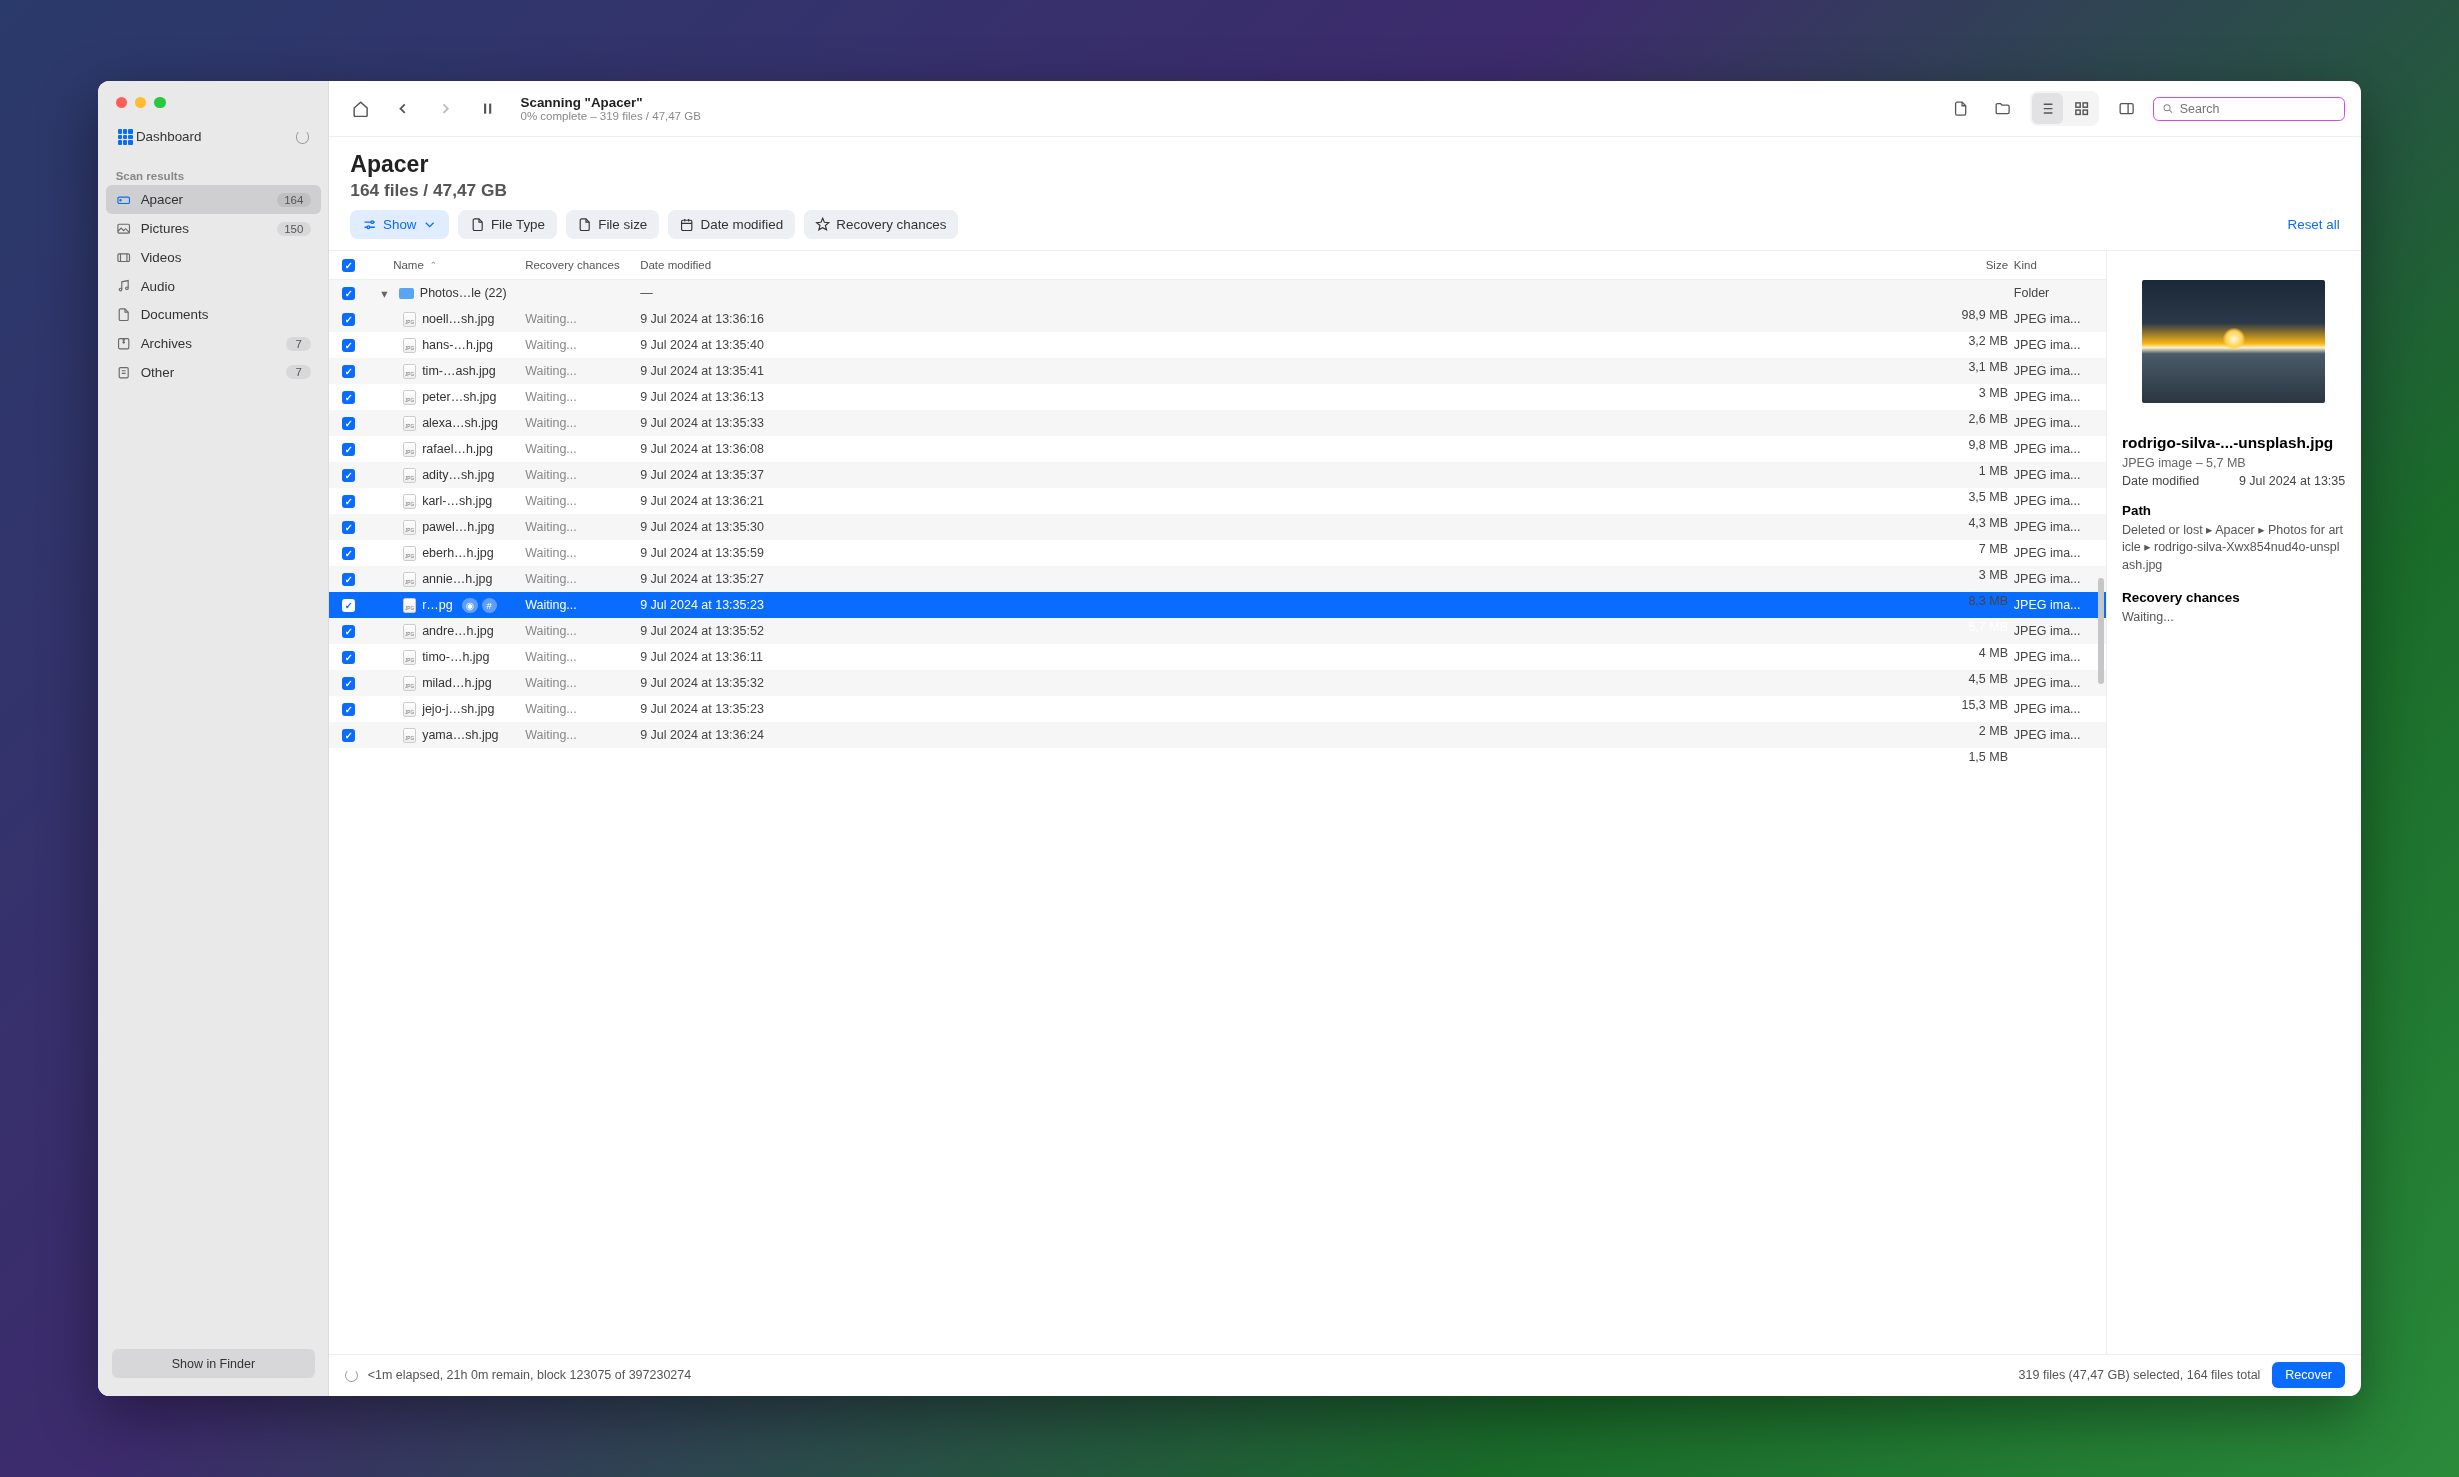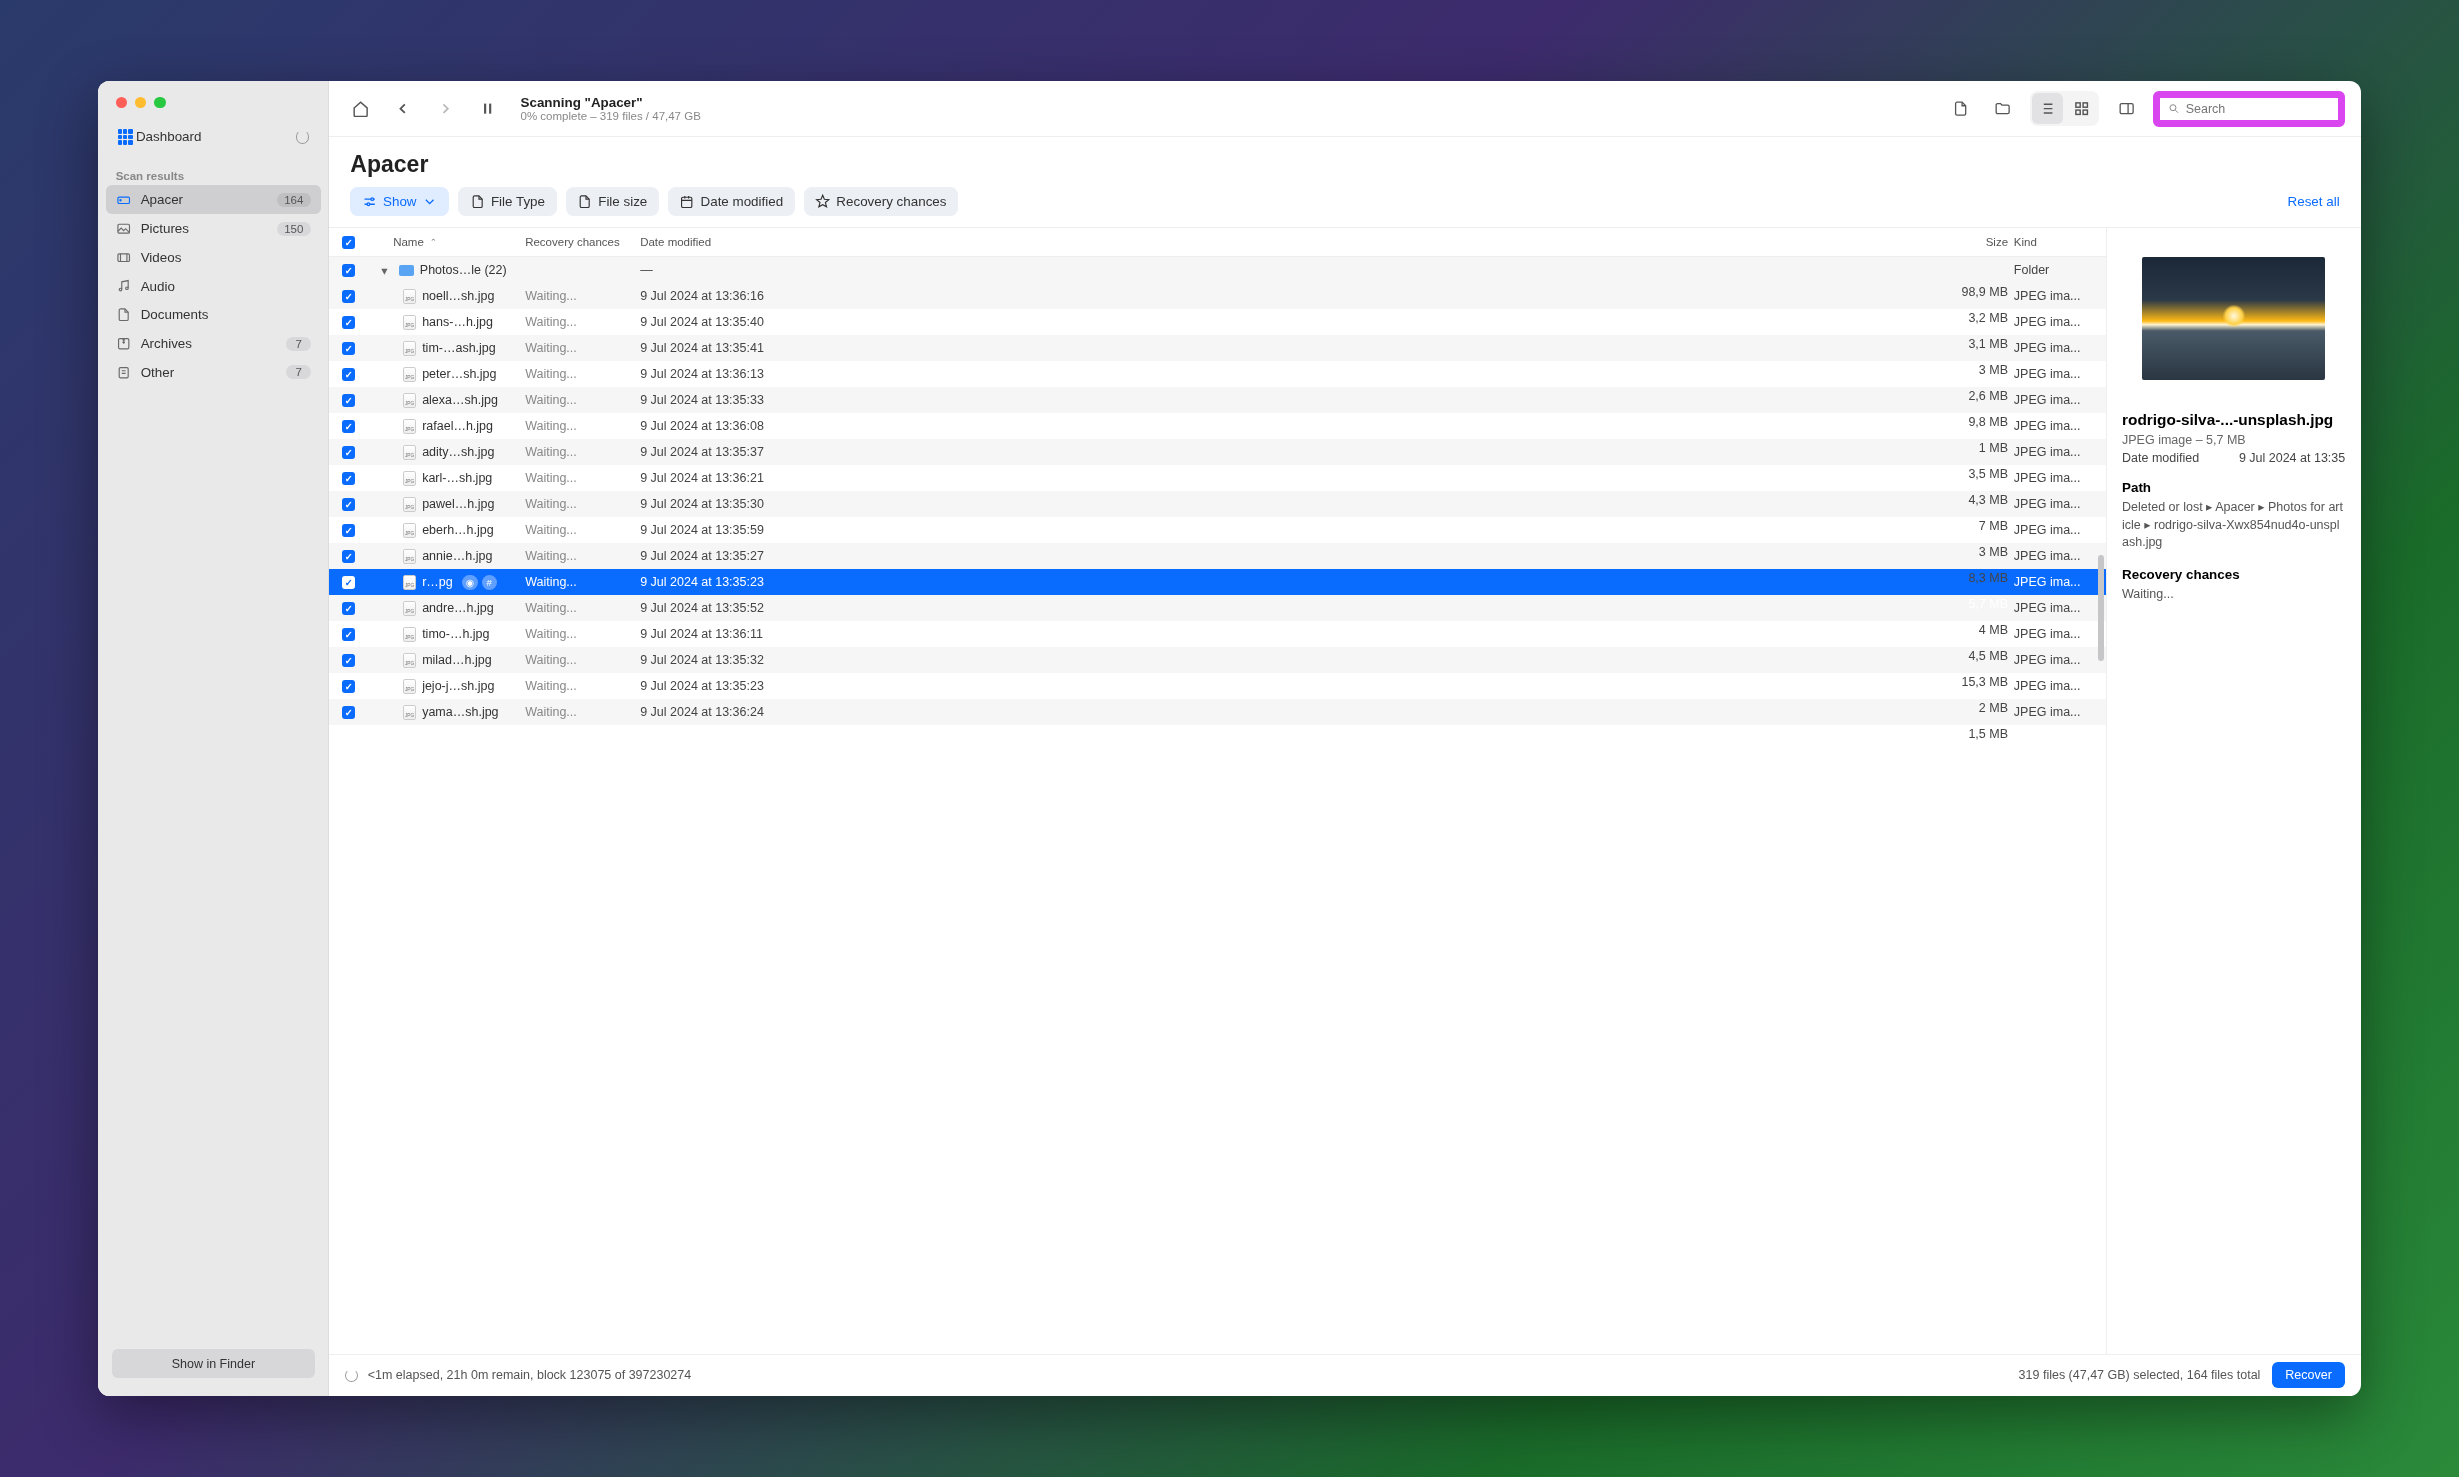--- a/index.html
+++ b/index.html
@@ -52,21 +52,21 @@
 .main { flex:1; display:flex; flex-direction:column; overflow:hidden; }
 .toolbar { height:56px; display:flex; align-items:center; padding:0 15.4px; gap:11.5px; border-bottom:1px solid #eee; }
 .tb-btn { width:31px; height:31px; border:none; background:transparent; border-radius:5.8px; display:flex; align-items:center; justify-content:center; color:#555; cursor:pointer; }
 .tb-btn svg { width:17.3px; height:17.3px; }
 .tb-btn.disabled { color:#bbb; cursor:default; }
 .tb-title-block { flex:0 1 auto; margin-left:5.8px; margin-right:auto; }
 .tb-title { font-size:13.4px; font-weight:700; color:#222; }
 .tb-sub { font-size:11.5px; color:#888; }
 .tb-group { display:flex; gap:3.8px; background:#f4f4f5; border-radius:7.7px; padding:1.9px; }
 .tb-group .tb-btn.active { background:#e2e2e4; }
-.search-box { display:flex; align-items:center; gap:5.8px; border:7px solid #d946ef; border-radius:5.8px; padding:3.8px 7.7px; width:192px; }
+.search-box { display:flex; align-items:center; gap:5.8px; border:1px solid #d946ef; border-radius:5.8px; padding:3.8px 7.7px; width:192px; }
 .search-box svg { width:13.4px; height:13.4px; color:#888; }
 .search-box input { border:none; outline:none; font-size:12.5px; width:100%; background:transparent; color:#333; }
 
 .header-block { padding: 13.4px 21px 9.6px; }
 .h-title { font-size:23px; font-weight:800; color:#222; }
 .h-sub { font-size:17.3px; font-weight:700; color:#555; margin-top:1.9px; }
 .filters-row { display:flex; align-items:center; padding:0 21px 11.5px; gap:9px; }
 .filter-pill { display:flex; align-items:center; gap:5.8px; background:#eceff4; border-radius:7.7px; padding:6.7px 11.5px; font-size:13.4px; color:#333; cursor:pointer; }
 .filter-pill.primary { background:#e0ecff; color:#0a6cff; }
 .filter-pill svg { width:15.4px; height:15.4px; }
@@ -308,20 +308,21 @@
         <svg viewBox="0 0 24 24" fill="none" stroke="currentColor" stroke-width="2">
             <circle cx="10" cy="10" r="6"></circle>
             <path d="M20 20l-5-5"></path>
           </svg>
         <input type="text" placeholder="Search" style="">
       </div>
     </div>
 
     <div class="header-block">
       <div class="h-title">Apacer</div>
+      <div class="h-sub">164 files / 47,47 GB</div>
     </div>
 
     <div class="filters-row">
       <div class="filter-pill primary">
         <svg viewBox="0 0 24 24" fill="none" stroke="currentColor" stroke-width="2">
             <path d="M4 8h10M18 8h2M4 16h4M12 16h8"></path>
             <circle cx="16" cy="8" r="2"></circle>
             <circle cx="10" cy="16" r="2"></circle>
           </svg>
         <span>Show</span>

